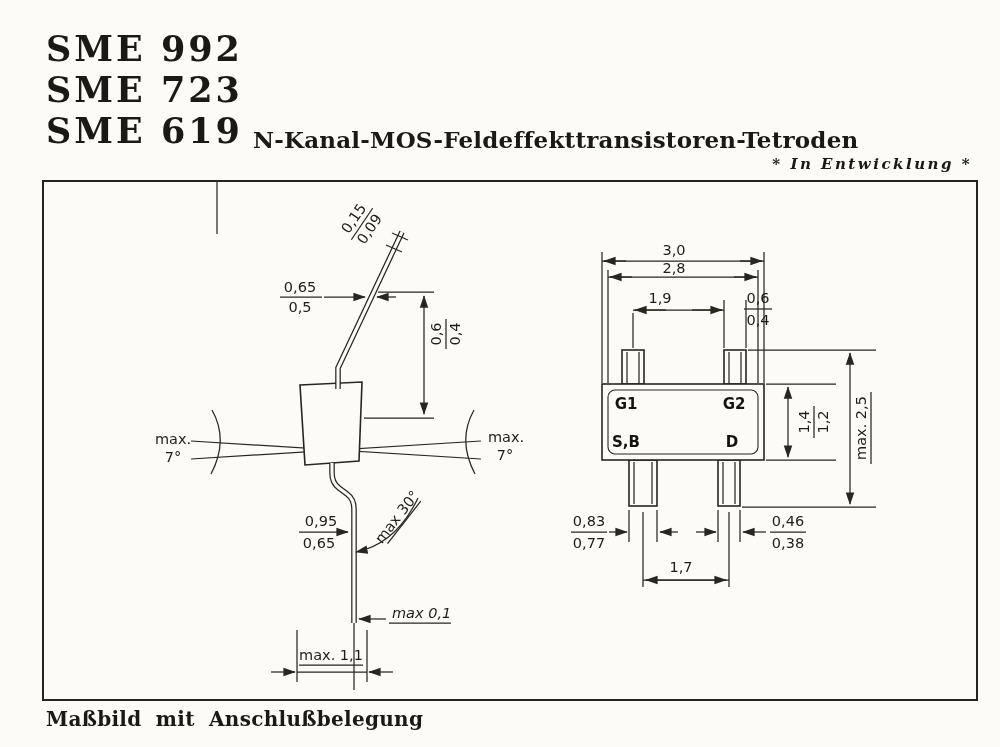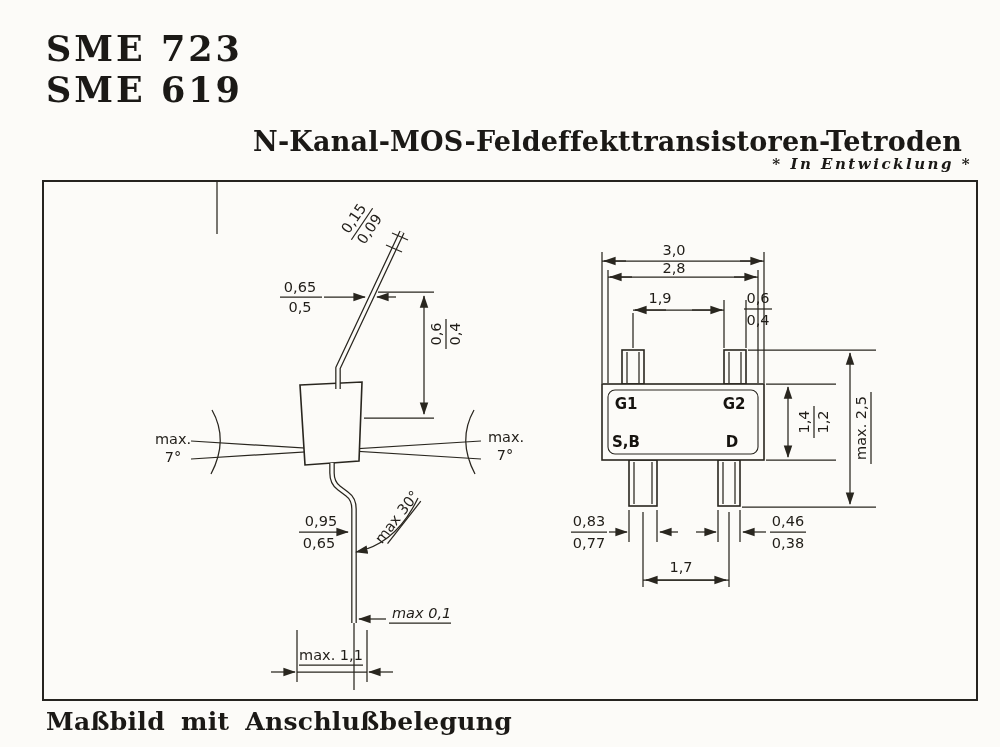--- a/index.html
+++ b/index.html
@@ -2,27 +2,27 @@
 <html><head>
 <meta charset="utf-8">
 <style>
   *{box-sizing:border-box}
   html,body{margin:0;padding:0}
   body{width:1000px;height:747px;position:relative;background:#efeeea;
        font-family:"DejaVu Serif",serif;color:#1b1916;overflow:hidden}
   .page{position:absolute;inset:0;background:#fcfbf8}
   .partnos{position:absolute;left:46px;top:28px}
   .partno{font-weight:bold;font-size:35px;line-height:41px;letter-spacing:3px;white-space:pre}
-  .title{position:absolute;left:253px;top:126px;margin:0;font-size:27px;font-weight:bold;letter-spacing:.2px}
+  .title{position:absolute;left:253px;top:126px;margin:0;font-size:23px;font-weight:bold;letter-spacing:.2px}
   .status{position:absolute;right:28px;top:155px;font-size:15px;font-weight:bold;font-style:italic;
           letter-spacing:2.5px;border-bottom:2px solid #1b1916;padding-bottom:19px}
   .figure-box{position:absolute;left:42px;top:180px;width:936px;height:521px;
               border:2px solid #262420;background:#fcfbf8}
   .figure-box svg{display:block;width:100%;height:100%}
-  .caption{position:absolute;left:46px;top:707px;font-size:25px;font-weight:600;
+  .caption{position:absolute;left:46px;top:707px;font-size:20px;font-weight:600;
            letter-spacing:.3px;word-spacing:7px}
   
   svg line{stroke:#29261f;stroke-width:1.25}
   svg path{fill:none;stroke:#29261f;stroke-width:1.25}
   svg polygon,svg rect{fill:#fcfbf8;stroke:#29261f;stroke-width:1.6}
   svg rect.inner{fill:none;stroke-width:1.1}
   svg .arr{marker-end:url(#arw)}
   svg .leadB{stroke:#29261f;stroke-width:5.6;fill:none;stroke-linejoin:round;stroke-linecap:butt}
   svg .leadW{stroke:#fcfbf8;stroke-width:3.1;fill:none;stroke-linejoin:round;stroke-linecap:butt}
   svg text{font-family:"DejaVu Sans",sans-serif;font-size:14.5px;fill:#201d18}
@@ -30,20 +30,21 @@
   svg text.startA{text-anchor:start}
   svg text.it{font-style:italic}
   svg text.pin{font-size:15px;font-weight:bold;text-anchor:middle;fill:#16130f}
 </style>
 </head>
 <body>
 
 <div class="page">
 
   <div class="partnos">
+    <div class="partno">SME 992</div>
     <div class="partno">SME 723</div>
     <div class="partno">SME 619</div>
   </div>
 
   <h1 class="title">N-Kanal-MOS-Feldeffekttransistoren-Tetroden</h1>
 
   <div class="status">* In Entwicklung *</div>
 
   <div class="figure-box">
     <svg viewBox="0 0 932 517">

